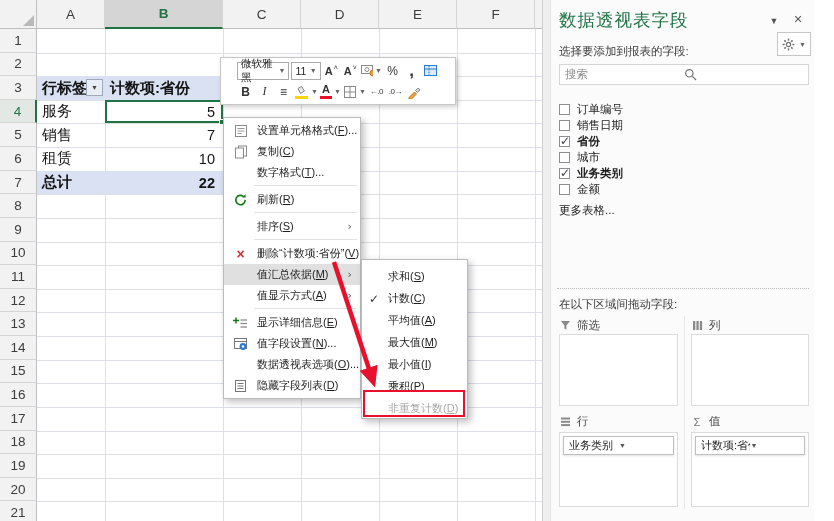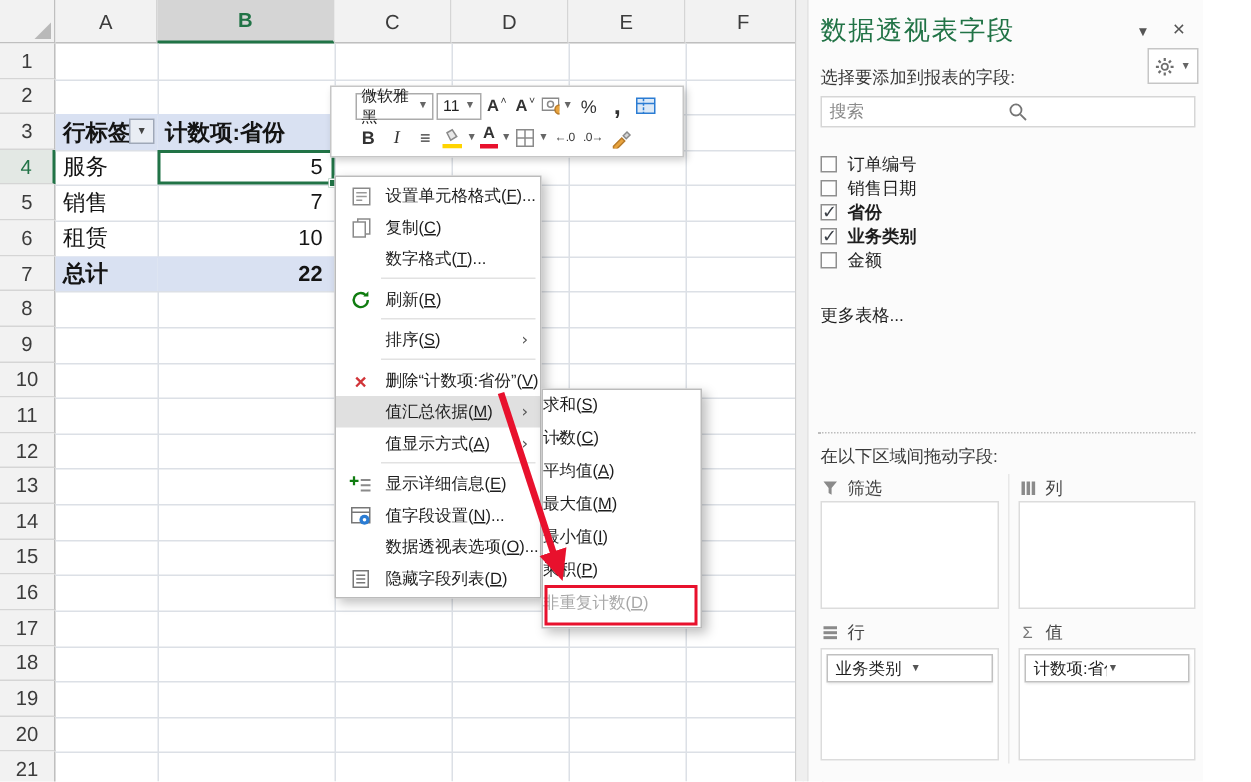--- a/index.html
+++ b/index.html
@@ -62,29 +62,29 @@
   .mi{position:relative;height:21px;display:flex;align-items:center;font-size:11px;
       color:#1e1e1e;padding-left:33px;box-sizing:border-box;white-space:nowrap;}
   .mi.hl{background:#E0E0E0;}
   .mi .ic{position:absolute;left:8px;top:50%;transform:translateY(-50%);width:17px;
           text-align:center;line-height:0;}
   .mi .chev{position:absolute;right:8px;font-size:11px;color:#555;font-family:"DejaVu Sans",sans-serif;}
   .msep{height:1px;background:#E2E2E2;margin:2px 3px 3px 30px;}
   #submenu{position:absolute;left:361px;top:259px;width:107px;background:#FFFFFF;
            border:1px solid #BBBBBB;box-shadow:3px 3px 7px rgba(0,0,0,.25);z-index:55;
            box-sizing:border-box;padding:2px 0;}
-  .smi{position:relative;height:22px;display:flex;align-items:flex-start;font-size:11px;
-       color:#1e1e1e;box-sizing:border-box;white-space:nowrap;}
+  .smi{position:relative;height:22px;display:flex;align-items:flex-end;font-size:11px;
+       color:#1e1e1e;padding-left:26px;box-sizing:border-box;white-space:nowrap;}
   .smi.dis{color:#A8A8A8;}
   .smi .chk{position:absolute;left:7px;font-size:12px;color:#333;}
   #redbox{position:absolute;left:363px;top:390px;width:102px;height:27px;
           border:2px solid #E8112D;box-sizing:border-box;z-index:60;}
   #arrow{position:absolute;left:0;top:0;z-index:70;pointer-events:none;}
   
-  #panel{position:absolute;left:530px;top:0;width:272px;height:521px;background:#FBFBFB;
+  #panel{position:absolute;left:542px;top:0;width:272px;height:521px;background:#FBFBFB;
          border-left:1px solid #CFCFCF;box-sizing:border-box;z-index:30;}
   #panel .strip{position:absolute;left:0;top:0;width:7px;height:521px;background:#EFEFEF;
                 border-right:1px solid #E4E4E4;}
   #panel .title{position:absolute;left:16px;top:8px;font-size:17.5px;color:#217346;letter-spacing:1px;}
   #panel .pbtn{position:absolute;color:#555;display:flex;align-items:center;justify-content:center;}
   #panel .subtitle{position:absolute;left:16px;top:44px;font-size:11.5px;color:#3a3a3a;}
   #panel .gearbox{position:absolute;left:234px;top:32px;width:34px;height:24px;background:#fff;
                   border:1px solid #C6C6C6;box-sizing:border-box;display:flex;align-items:center;
                   justify-content:center;gap:3px;}
   #panel .search{position:absolute;left:16px;top:64px;width:250px;height:21px;background:#fff;
@@ -429,20 +429,24 @@
       </div>
       <div class="frow">
         <div class="cbx"></div>
         <div class="flabel">销售日期</div>
       </div>
       <div class="frow">
         <div class="cbx on"></div>
         <div class="flabel b">省份</div>
       </div>
       <div class="frow">
+        <div class="cbx"></div>
+        <div class="flabel">城市</div>
+      </div>
+      <div class="frow">
         <div class="cbx on"></div>
         <div class="flabel b">业务类别</div>
       </div>
       <div class="frow">
         <div class="cbx"></div>
         <div class="flabel">金额</div>
       </div>
     </div>
   <div id="moretables">更多表格...</div>
   <div class="dots"></div>

